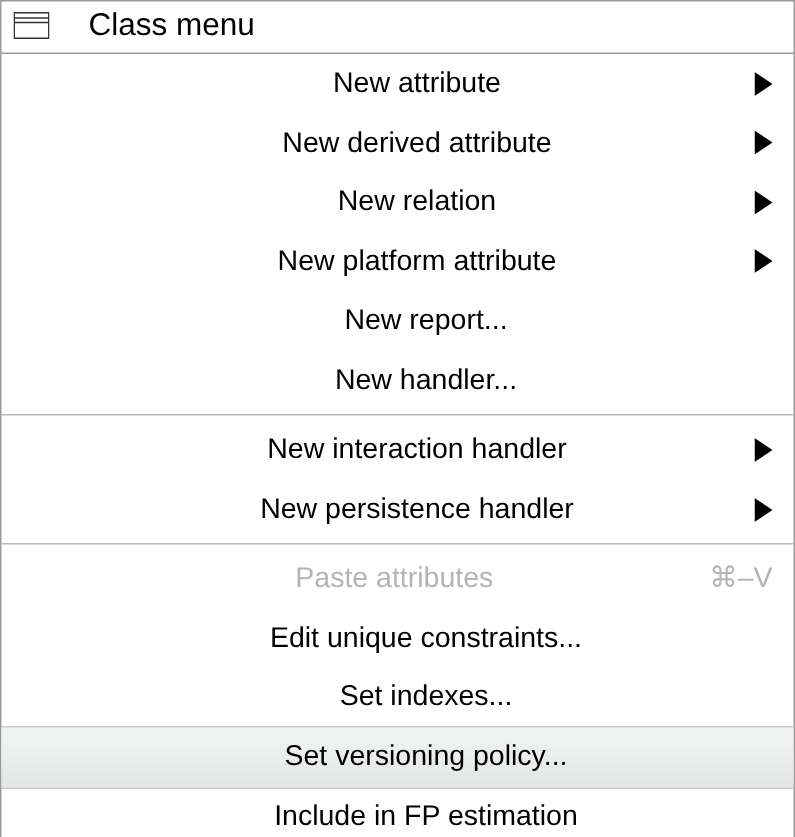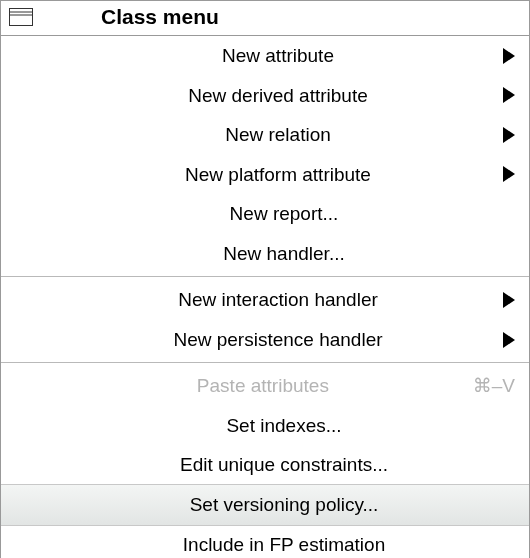--- a/index.html
+++ b/index.html
@@ -26,23 +26,22 @@
   }
   .header-icon {
     width: 24px;
     height: 18px;
     display: inline-block;
     margin-right: 26px;
     flex-shrink: 0;
   }
   .header-icon svg { display: block; }
   .header-title {
-    font-weight: bold;
+    font-weight: normal;
     font-size: 21px;
-    margin-left: 42px;
   }
   .menu-item {
     display: flex;
     align-items: center;
     padding: 6px 14px 6px 52px;
     position: relative;
     line-height: 1.45;
     cursor: default;
   }
   .menu-item .label {
@@ -160,25 +159,25 @@
   </div>
 
   <div class="separator"></div>
 
   <div class="menu-item disabled">
     <span class="label">Paste attributes</span>
     <span class="shortcut">⌘–V</span>
   </div>
 
   <div class="menu-item">
-    <span class="label">Set indexes...</span>
+    <span class="label">Edit unique constraints...</span>
   </div>
 
   <div class="menu-item">
-    <span class="label">Edit unique constraints...</span>
+    <span class="label">Set indexes...</span>
   </div>
 
   <div class="menu-item highlight">
     <span class="label">Set versioning policy...</span>
   </div>
 
   <div class="menu-item">
     <span class="label">Include in FP estimation</span>
   </div>
 

